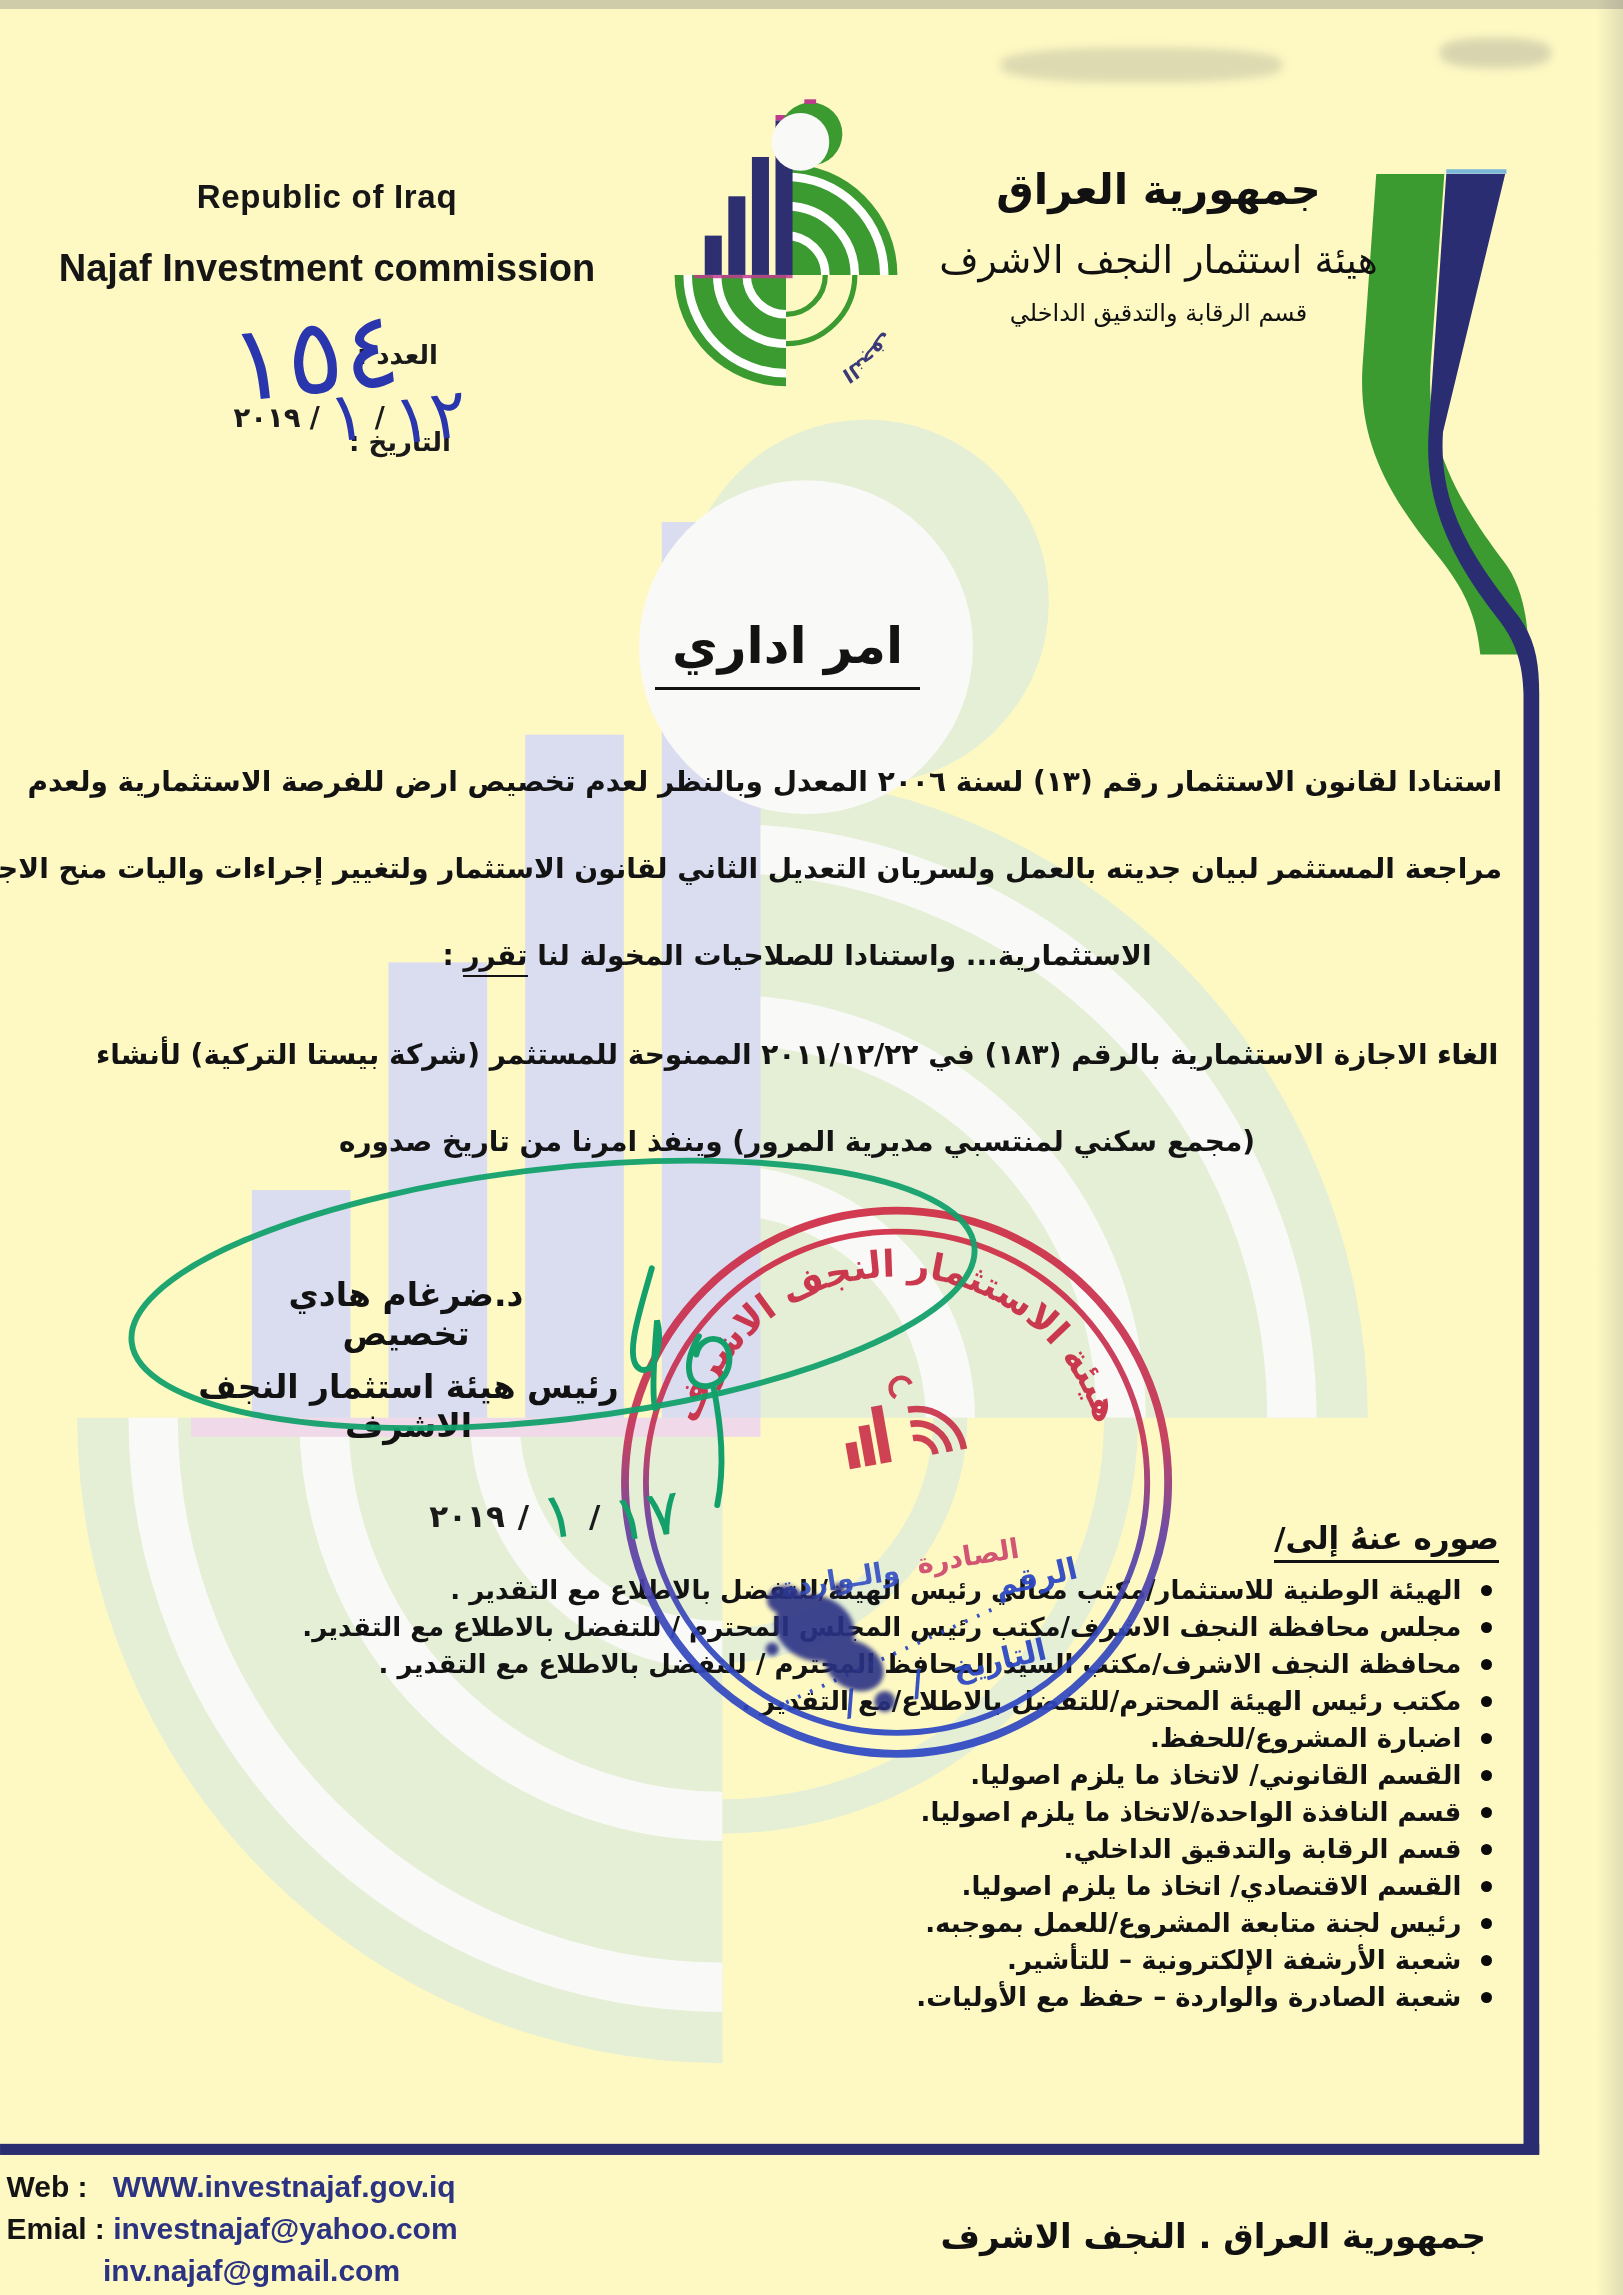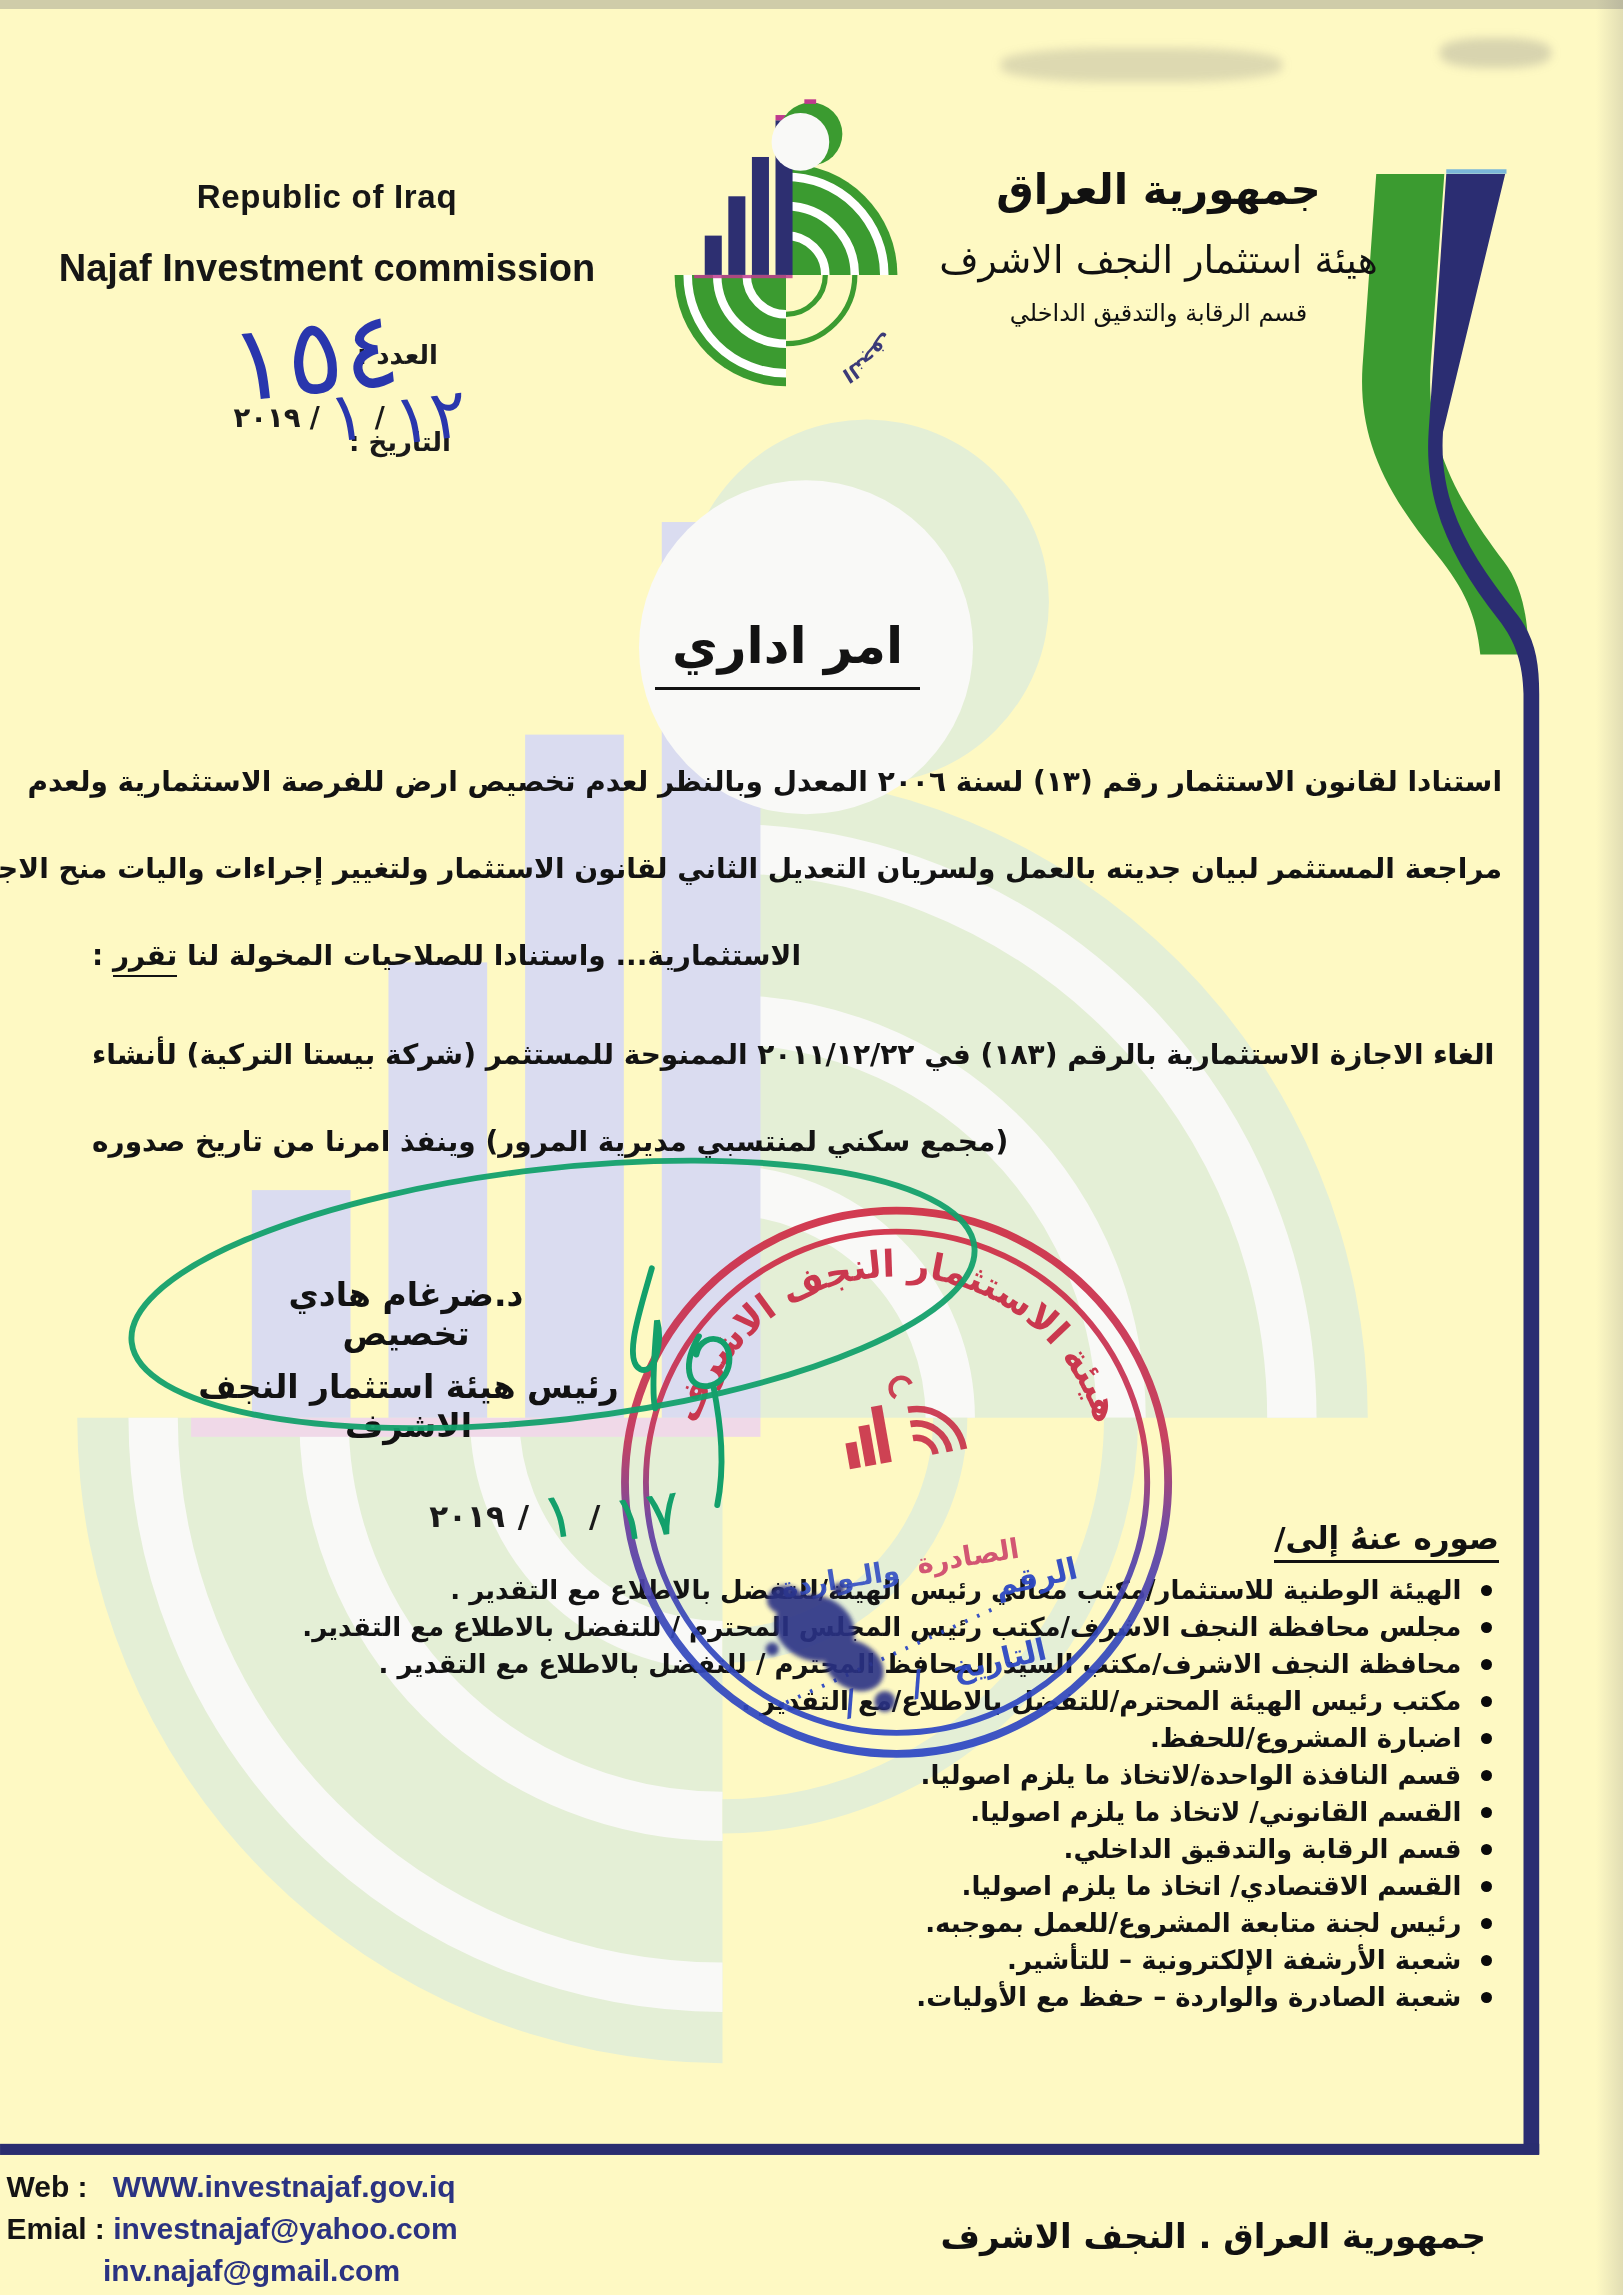--- a/index.html
+++ b/index.html
@@ -40,21 +40,21 @@
 
   
   .title{left:655px;top:617px;width:288px;text-align:left;font-size:50px;font-weight:800;color:#131313;}
   .title .underl{display:inline-block;border-bottom:3.9px solid #131313;padding:0 17px 11.8px 17px;}
 
   
   .para{right:121px;left:92px;direction:rtl;color:#131313;font-weight:700;font-size:28px;
         letter-spacing:-0.1px;}
   .p1{top:745px;}
   .p2{top:1018px;}
-  .para .ln{white-space:nowrap;height:87px;line-height:73px;text-align:left;overflow:visible;}
+  .para .ln{white-space:nowrap;height:87px;line-height:73px;text-align:center;overflow:visible;}
   .u{border-bottom:2.6px solid #131313;padding-bottom:2.6px;}
   .xb{font-weight:800;text-shadow:0 0 0.7px #131313;}
 
   
   .sig-name{left:262px;top:1275px;width:288px;text-align:center;font-size:33px;font-weight:800;color:#121212;direction:rtl;}
   .sig-title{left:137px;top:1367px;width:543px;text-align:center;font-size:33px;font-weight:800;color:#121212;direction:rtl;}
   .sig-date{left:288px;top:1498px;width:393px;direction:rtl;display:flex;align-items:center;gap:13px;z-index:6;}
   .sig-date .slash,.sig-date .yr{font-size:31px;font-weight:700;color:#1a1a1a;}
   .sig-date .d{font-size:63px;font-weight:500;color:#13a06b;transform:rotate(-8deg);line-height:0;}
 
@@ -266,25 +266,25 @@
     <div class="item">
         <span class="dot"></span>
         <span>مكتب رئيس الهيئة المحترم/للتفضل بالاطلاع/مع التقدير .</span>
       </div>
     <div class="item">
         <span class="dot"></span>
         <span>اضبارة المشروع/للحفظ.</span>
       </div>
     <div class="item">
         <span class="dot"></span>
+        <span>القسم القانوني/ لاتخاذ ما يلزم اصوليا.</span>
+      </div>
+    <div class="item">
+        <span class="dot"></span>
         <span>قسم النافذة الواحدة/لاتخاذ ما يلزم اصوليا.</span>
-      </div>
-    <div class="item">
-        <span class="dot"></span>
-        <span>القسم القانوني/ لاتخاذ ما يلزم اصوليا.</span>
       </div>
     <div class="item">
         <span class="dot"></span>
         <span>قسم الرقابة والتدقيق الداخلي.</span>
       </div>
     <div class="item">
         <span class="dot"></span>
         <span>القسم الاقتصادي/ اتخاذ ما يلزم اصوليا.</span>
       </div>
     <div class="item">

